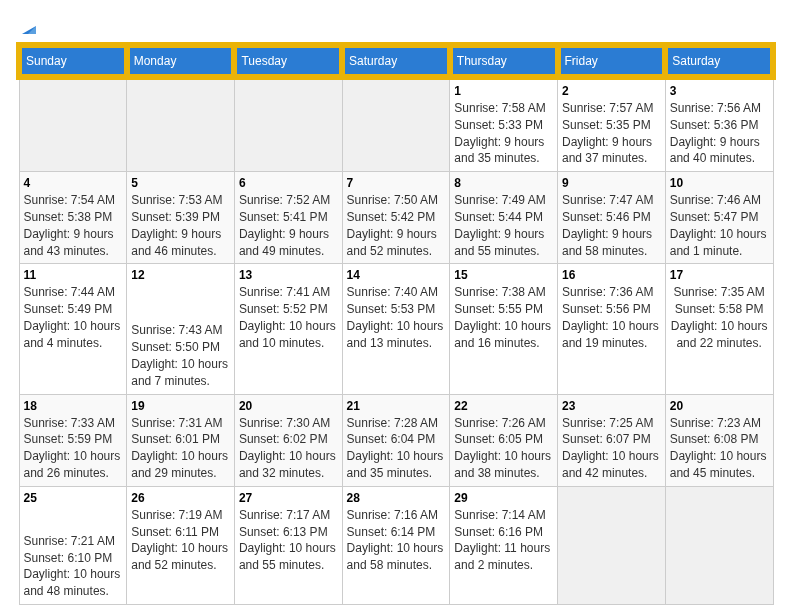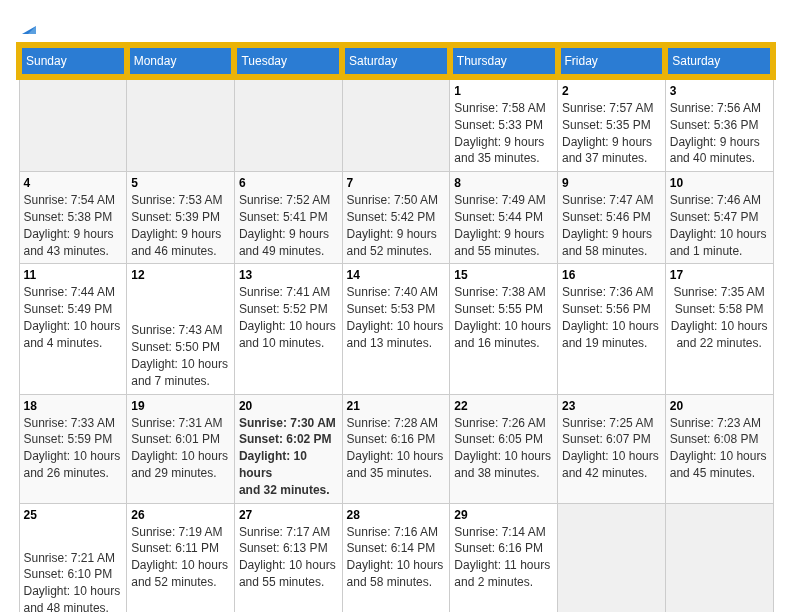--- a/index.html
+++ b/index.html
@@ -249,29 +249,29 @@
         </td>
         <td>
           <span class="day-number">19</span>
           <div class="day-info" style="white-space: pre-line;">Sunrise: 7:31 AM
 Sunset: 6:01 PM
 Daylight: 10 hours
 and 29 minutes.</div>
         </td>
         <td>
           <span class="day-number">20</span>
-          <div class="day-info" style="white-space: pre-line; font-weight: bold;">Sunrise: 7:30 AM
+          <div class="day-info" style="white-space: pre-line;">Sunrise: 7:30 AM
 Sunset: 6:02 PM
 Daylight: 10 hours
 and 32 minutes.</div>
         </td>
         <td>
           <span class="day-number">21</span>
           <div class="day-info" style="white-space: pre-line;">Sunrise: 7:28 AM
-Sunset: 6:16 PM
+Sunset: 6:04 PM
 Daylight: 10 hours
 and 35 minutes.</div>
         </td>
         <td>
           <span class="day-number">22</span>
           <div class="day-info" style="white-space: pre-line;">Sunrise: 7:26 AM
 Sunset: 6:05 PM
 Daylight: 10 hours
 and 38 minutes.</div>
         </td>

